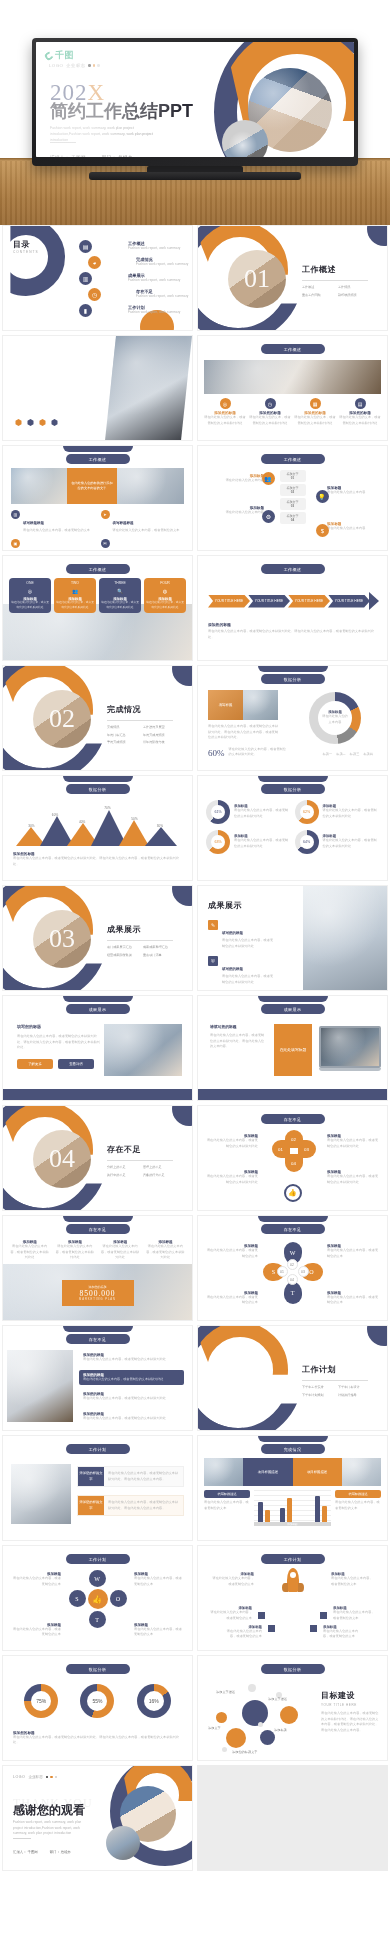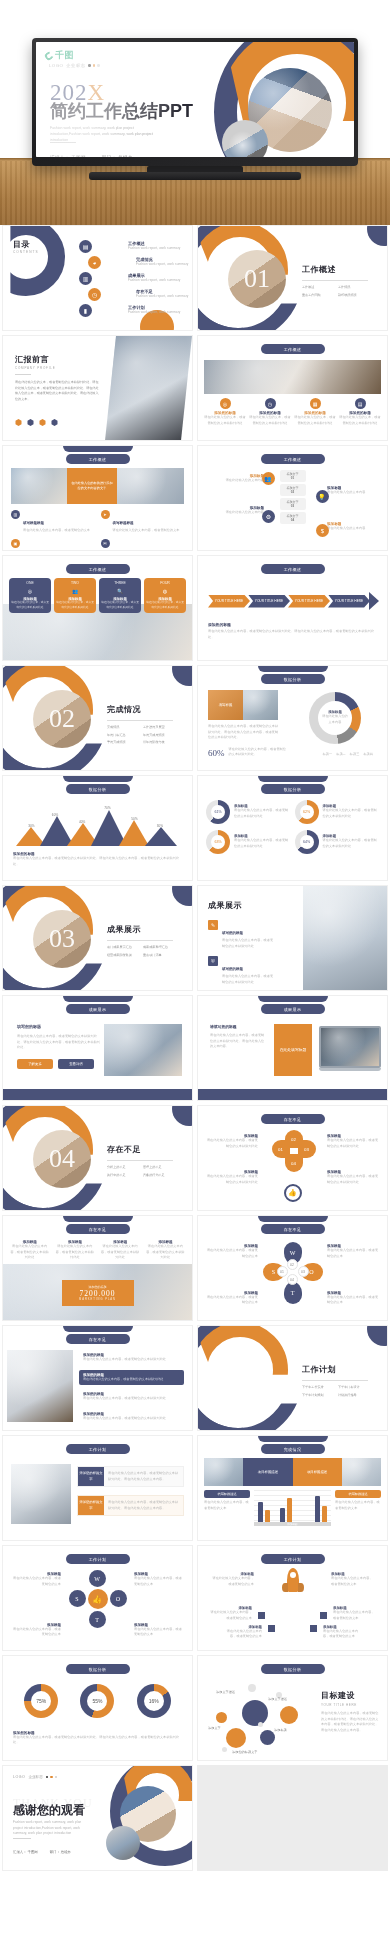--- a/index.html
+++ b/index.html
@@ -299,26 +299,20 @@
           <span class="tiny-d">工作概述</span>
           <span class="tiny-d">工作情况</span>
           <span class="tiny-d">重点工作回顾</span>
           <span class="tiny-d">部环境况情况</span>
         </div>
       </div>
     </div>
 
     <div class="slide">
       <div class="photo" style="right:0;top:0;width:76px;height:106px;transform:skewX(-6deg);transform-origin:top right;background:linear-gradient(150deg,#7d8fa3,#cfd6dd 55%,#3e4147);"></div>
-      <div style="position:absolute;left:12px;top:18px;">
-        <div class="h-title">汇报前言</div>
-        <div style="font-size:3px;color:#aaa;letter-spacing:.8px;margin-top:1px;">COMPANY PROFILE</div>
-        <div style="width:16px;height:1px;background:#d5d5d5;margin:4px 0 5px;"></div>
-        <div class="tiny-d" style="width:84px;">请在此处输入您的文本，或者复制您的文本粘贴到此处。请在此处输入您的文本，或者复制您的文本粘贴到此处。请在此处输入您的文本，或者复制您的文本粘贴到此处。请在此处输入您的文本。</div>
-      </div>
       <div style="position:absolute;left:12px;bottom:14px;display:flex;gap:5px;">
         <span class="hex"></span>
         <span class="hex" style="background:#4a5279"></span>
         <span class="hex"></span>
         <span class="hex" style="background:#4a5279"></span>
       </div>
     </div>
 
     <div class="slide">
       <div class="pill">工作概述</div>
@@ -712,21 +706,21 @@
             <div class="tiny">请在此处输入您的文本内容，或者复制您的文本粘贴到此处</div>
           </div>
         <div>
             <div class="lbl" style="font-size:3.5px">添加标题</div>
             <div class="tiny">请在此处输入您的文本内容，或者复制您的文本粘贴到此处</div>
           </div>
       </div>
       <div class="photo" style="left:0;right:0;bottom:0;height:56px;background:linear-gradient(120deg,#dde3e9,#c0c9d2 55%,#e7e1d8);"></div>
       <div style="position:absolute;left:50%;transform:translateX(-50%);bottom:14px;width:72px;background:#e08a33;color:#fff;text-align:center;padding:5px 0;">
         <div style="font-size:3px;opacity:.9">添加您的标题</div>
-        <div style="font-size:7.5px;letter-spacing:1px;font-family:'Liberation Serif',serif;">7200.000</div>
+        <div style="font-size:7.5px;letter-spacing:1px;font-family:'Liberation Serif',serif;">8500.000</div>
         <div style="font-size:2.6px;opacity:.8;letter-spacing:1px">MARKETING PLAN</div>
       </div>
     </div>
 
     <div class="slide">
       <div class="navy-tab"></div>
       <div class="pill">存在不足</div>
       <div style="position:absolute;left:50%;transform:translateX(-50%);top:26px;width:60px;height:62px;">
         <div style="position:absolute;left:21px;top:0;width:18px;height:22px;background:#4a5279;border-radius:9px 9px 50% 50%;color:#fff;display:flex;align-items:center;justify-content:center;font-size:6px;font-family:'Liberation Serif',serif;">
             <span>W</span>

